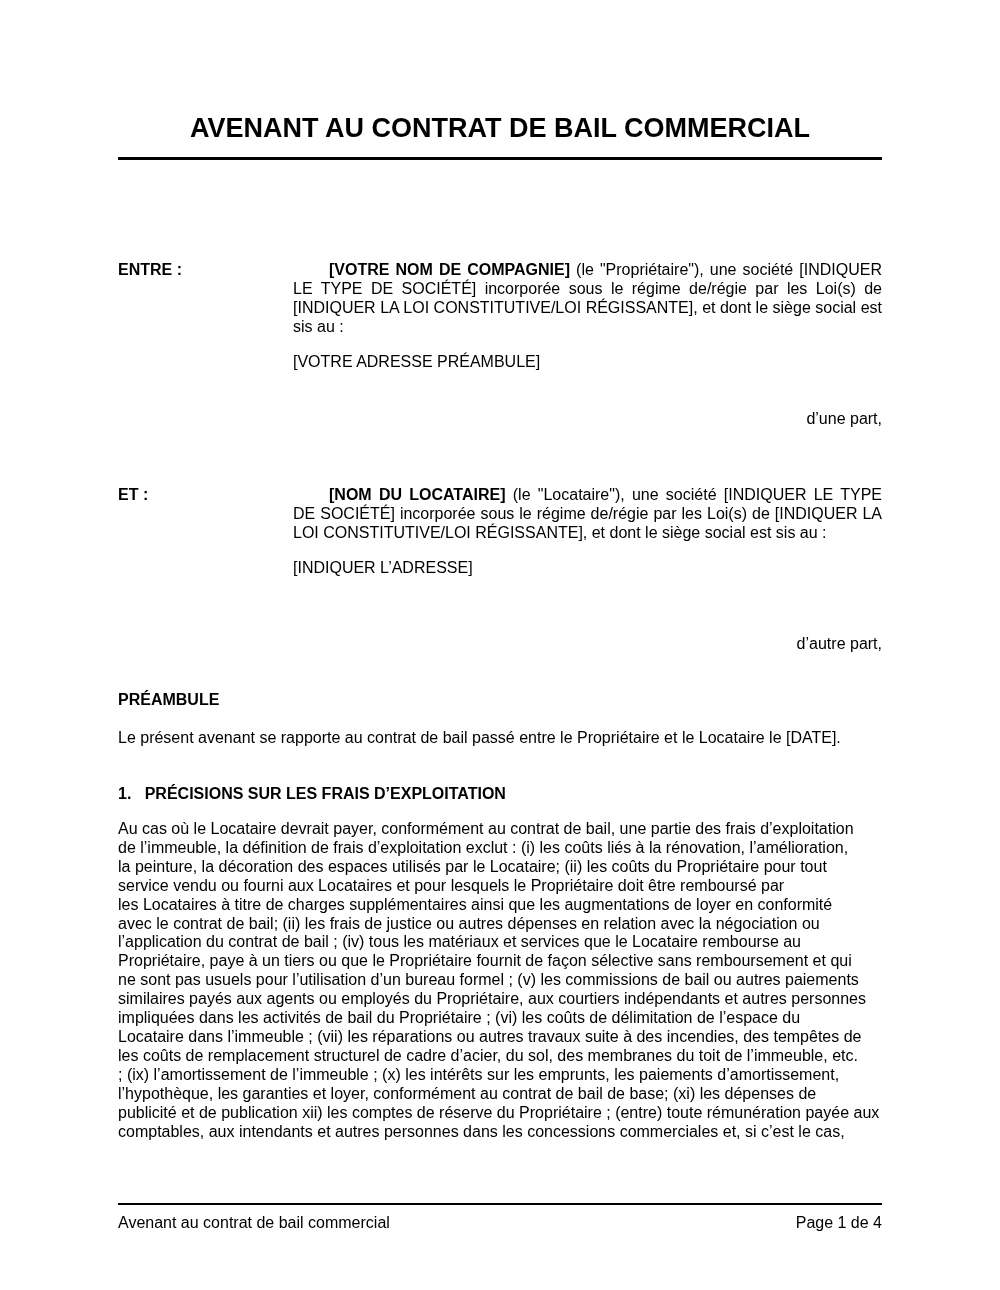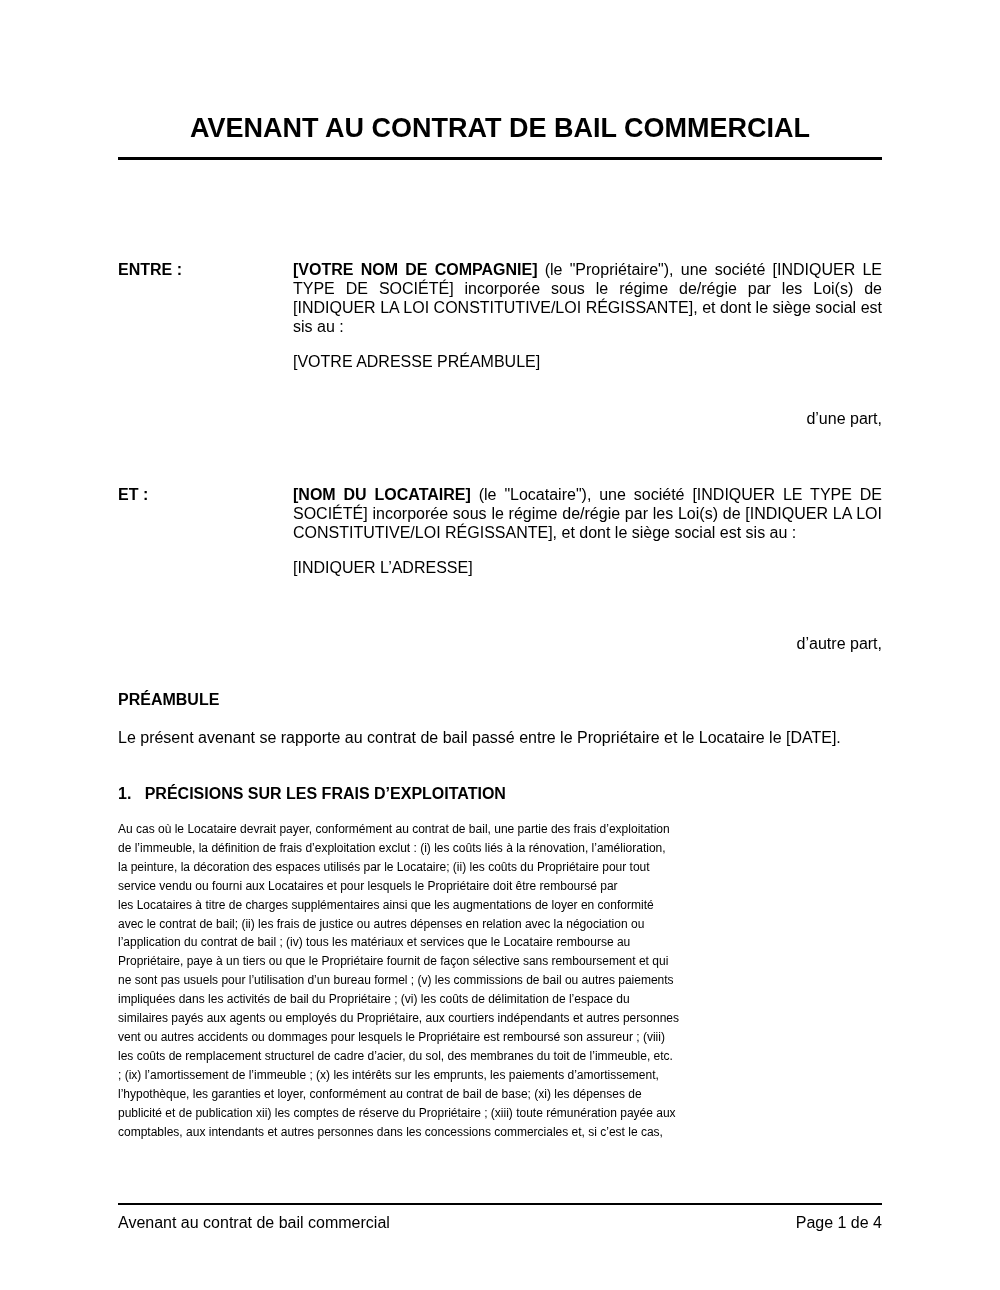--- a/index.html
+++ b/index.html
@@ -4,25 +4,25 @@
   <style>
     html, body { margin: 0; padding: 0; background: #ffffff; }
     body { width: 1000px; height: 1290px; position: relative; font-family: "Liberation Sans", sans-serif; color: #000; }
     .page { position: absolute; left: 0; top: 0; width: 1000px; height: 1290px; }
     .title { position: absolute; left: 118px; width: 764px; top: 113px; text-align: center; font-size: 27px; font-weight: bold; letter-spacing: 0; }
     .title-rule { position: absolute; left: 118px; width: 764px; top: 157px; height: 3px; background: #000; }
     .p { position: absolute; font-size: 16px; line-height: 19px; }
     .intro { left: 118px; top: 202px; }
     .label { left: 118px; font-weight: bold; }
     .party { position: absolute; left: 293px; width: 589px; font-size: 16px; line-height: 19px; text-align: justify; }
-    .party b { font-weight: bold; }
+    .party b { font-weight: bold; margin-left: 36px; }
     .addr { left: 293px; }
     .right { right: 118px; text-align: center; }
     .heading { left: 118px; font-weight: bold; }
-    .body-text { position: absolute; left: 118px; width: 764px; top: 820px; font-size: 12px; line-height: 18.9px; }
+    .body-text { position: absolute; left: 118px; width: 764px; top: 820px; font-size: 16px; line-height: 18.9px; }
     .body-text span { display: block; white-space: nowrap; }
     .footer-rule { position: absolute; left: 118px; width: 764px; top: 1203px; height: 2px; background: #000; }
     .footer-left { left: 118px; top: 1213px; }
     .footer-right { right: 118px; top: 1213px; }
   </style>
 </head>
 <body>
 
 <div class="page">
   <div class="title">AVENANT AU CONTRAT DE BAIL COMMERCIAL</div>
@@ -51,26 +51,26 @@
   <div class="body-text">
     <span>Au cas où le Locataire devrait payer, conformément au contrat de bail, une partie des frais d’exploitation</span>
     <span>de l’immeuble, la définition de frais d’exploitation exclut :  (i) les coûts liés à la rénovation, l’amélioration,</span>
     <span>la peinture, la décoration des espaces utilisés par le Locataire; (ii) les coûts du Propriétaire pour tout</span>
     <span>service vendu ou fourni aux Locataires et pour lesquels le Propriétaire doit être remboursé par</span>
     <span>les Locataires à titre de charges supplémentaires ainsi que les augmentations de loyer en conformité</span>
     <span>avec le contrat de bail; (ii) les frais de justice ou autres dépenses en relation avec la négociation ou</span>
     <span>l’application du contrat de bail ; (iv) tous les matériaux et services que le Locataire rembourse au</span>
     <span>Propriétaire, paye à un tiers ou que le Propriétaire fournit de façon sélective sans remboursement et qui</span>
     <span>ne sont pas usuels pour l’utilisation d’un bureau formel ; (v) les commissions de bail ou autres paiements</span>
+    <span>similaires payés aux agents ou employés du Propriétaire, aux courtiers indépendants et autres personnes</span>
     <span>impliquées dans les activités de bail du Propriétaire ; (vi) les coûts de délimitation de l’espace du</span>
-    <span>similaires payés aux agents ou employés du Propriétaire, aux courtiers indépendants et autres personnes</span>
-    <span>vent ou autres accidents ou dommages pour lesquels le Propriétaire est remboursé son assureur ; (viii)</span>
+    <span>Locataire dans l’immeuble ; (vii) les réparations ou autres travaux suite à des incendies, des tempêtes de</span>
     <span>les coûts de remplacement structurel de cadre d’acier, du sol, des membranes du toit de l’immeuble, etc.</span>
     <span>; (ix) l’amortissement de l’immeuble ; (x) les intérêts sur les emprunts, les paiements d’amortissement,</span>
     <span>l’hypothèque, les garanties et loyer, conformément au contrat de bail de base; (xi) les dépenses de</span>
-    <span>publicité et de publication xii) les comptes de réserve du Propriétaire ; (xiii) toute rémunération payée aux</span>
+    <span>publicité et de publication xii) les comptes de réserve du Propriétaire ; (entre) toute rémunération payée aux</span>
     <span>comptables, aux intendants et autres personnes dans les concessions commerciales et, si c’est le cas,</span>
   </div>
 
   <div class="footer-rule"></div>
   <div class="p footer-left">Avenant au contrat de bail commercial</div>
   <div class="p footer-right">Page 1 de 4</div>
 </div>
 
 </body></html>

